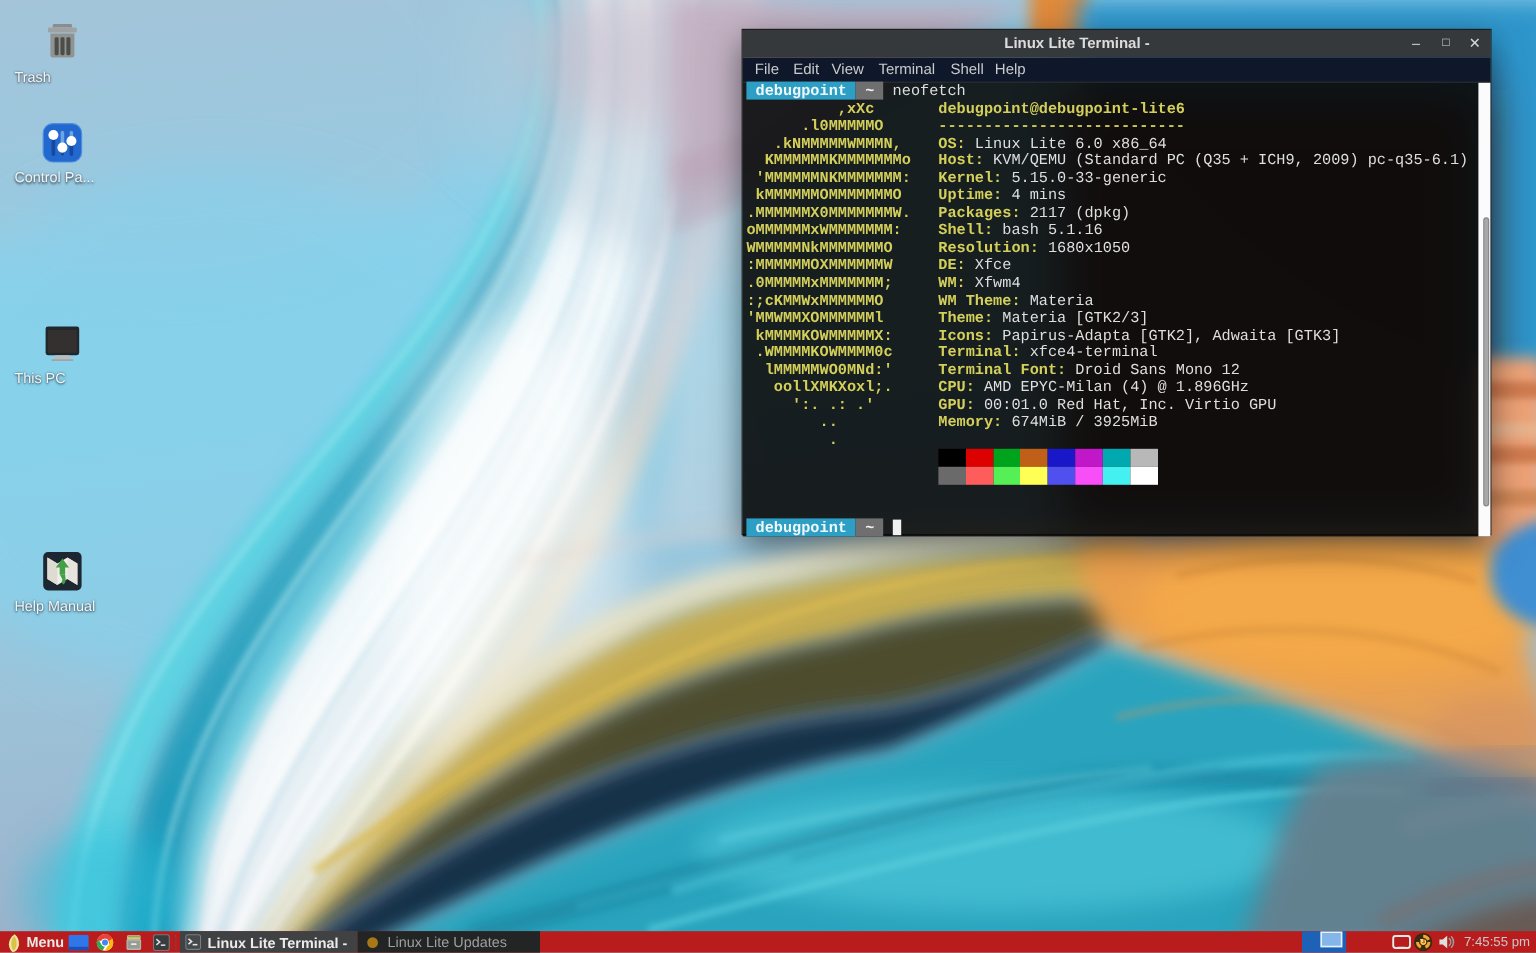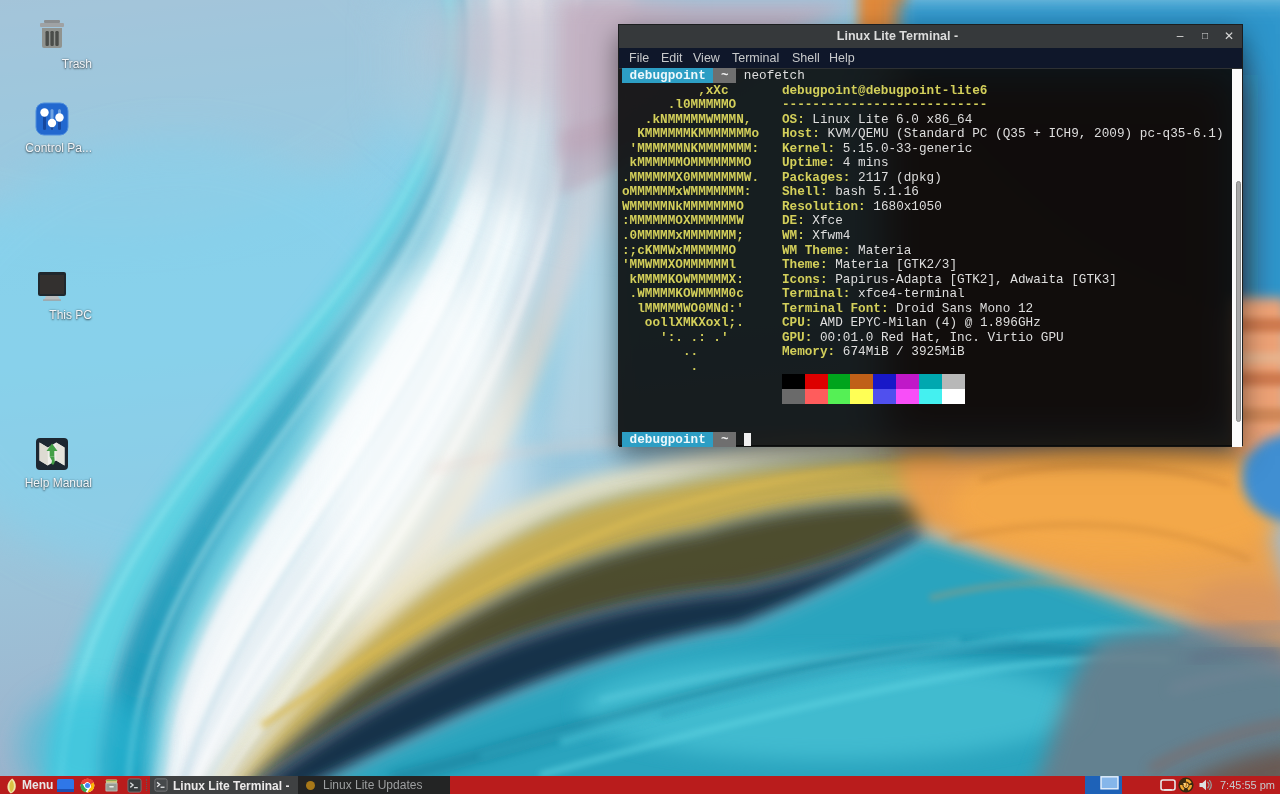--- a/index.html
+++ b/index.html
@@ -1,17 +1,17 @@
 <!DOCTYPE html>
 <html><head><meta charset="utf-8"><title>d</title><style>
 *{margin:0;padding:0;box-sizing:border-box}
 html,body{width:1280px;height:794px;overflow:hidden;font-family:"Liberation Sans",sans-serif}
 #desktop{position:relative;width:1280px;height:794px;overflow:hidden}
 #wp{position:absolute;left:0;top:0}
-.dic{position:absolute;left:12px;width:80px;text-align:right}
+.dic{position:absolute;left:12px;width:80px;text-align:left}
 .dic svg{display:block;margin:0 auto}
 .dlabel{margin-top:2px;font-size:12px;color:#f2f5f8;text-shadow:0 1px 2px rgba(0,0,0,.6),0 0 2px rgba(0,0,0,.4);white-space:nowrap}
 #term{position:absolute;left:618px;top:24px;width:625px;height:422px;box-shadow:0 10px 26px rgba(0,0,0,.5);border:1px solid #1c1e1f}
 #titlebar{position:absolute;left:0;top:0;width:100%;height:23px;background:#36393b;color:#dcdcdc;font-size:12.5px;font-weight:bold;text-align:center;line-height:23px}
 #titlebar .tt{position:absolute;left:0;right:66px;top:0}
 .wbtn{position:absolute;top:0;height:23px;line-height:22px;color:#d8d8d8;font-size:12px;text-align:center;width:14px;font-weight:normal}
 #menubar{position:absolute;left:0;top:23px;width:100%;height:21px;background:#0f172a;border-bottom:1px solid #2e3133}
 #menubar span{position:absolute;top:0;height:21px;line-height:21px;font-size:12.5px;color:#c8cacb}
 #content{position:absolute;left:0;top:44px;width:100%;height:378px;background:rgba(9,10,10,0.90)}
 #tpre{position:absolute;left:3px;top:0;font-family:Liberation Mono, monospace;font-size:12.7px;line-height:14.54px;color:#dedede;white-space:pre}
@@ -181,21 +181,21 @@
     </div>
     <div class="dic" style="top:266px">
       <svg width="40" height="40" viewBox="0 0 40 40">
 <rect x="6" y="6" width="28" height="24" rx="2" fill="#20282e"></rect>
 <rect x="8" y="9" width="24" height="19" fill="#33302f"></rect>
 <path d="M14 30 h12 l2 4 h-16 Z" fill="#b9bcbe"></path>
 <rect x="11" y="33.4" width="18" height="1.4" fill="#9fa2a4"></rect>
 </svg>
       <div class="dlabel">This PC</div>
     </div>
-    <div class="dic" style="top:434px">
+    <div class="dic" style="top:456px">
       <svg width="40" height="40" viewBox="0 0 40 40">
 <rect x="4" y="4" width="32" height="32" rx="4" fill="#1d2731"></rect>
 <path d="M7.5 8.5 l8.3 5 8.4 -5 8.3 5 v18 l-8.3 -5 -8.4 5 -8.3 -5 Z" fill="#efeeea"></path>
 <path d="M7.5 8.5 l8.3 5 v18 l-8.3 -5 Z" fill="#dddbd2"></path>
 <path d="M24.2 8.5 l8.3 5 v18 l-8.3 -5 Z" fill="#e6e4dc"></path>
 <path d="M20 9.5 l5.5 7.5 h-3.2 v5.5 h-4.6 v-5.5 h-3.2 Z" fill="#43a047"></path>
 <path d="M17.7 22.5 h4.6 l0.4 4.6 q0.2 2.4 -1.6 3.9 l-2 -1.5 q1 -1.2 0.8 -3 z" fill="#43a047"></path>
 </svg>
       <div class="dlabel">Help Manual</div>
     </div>

